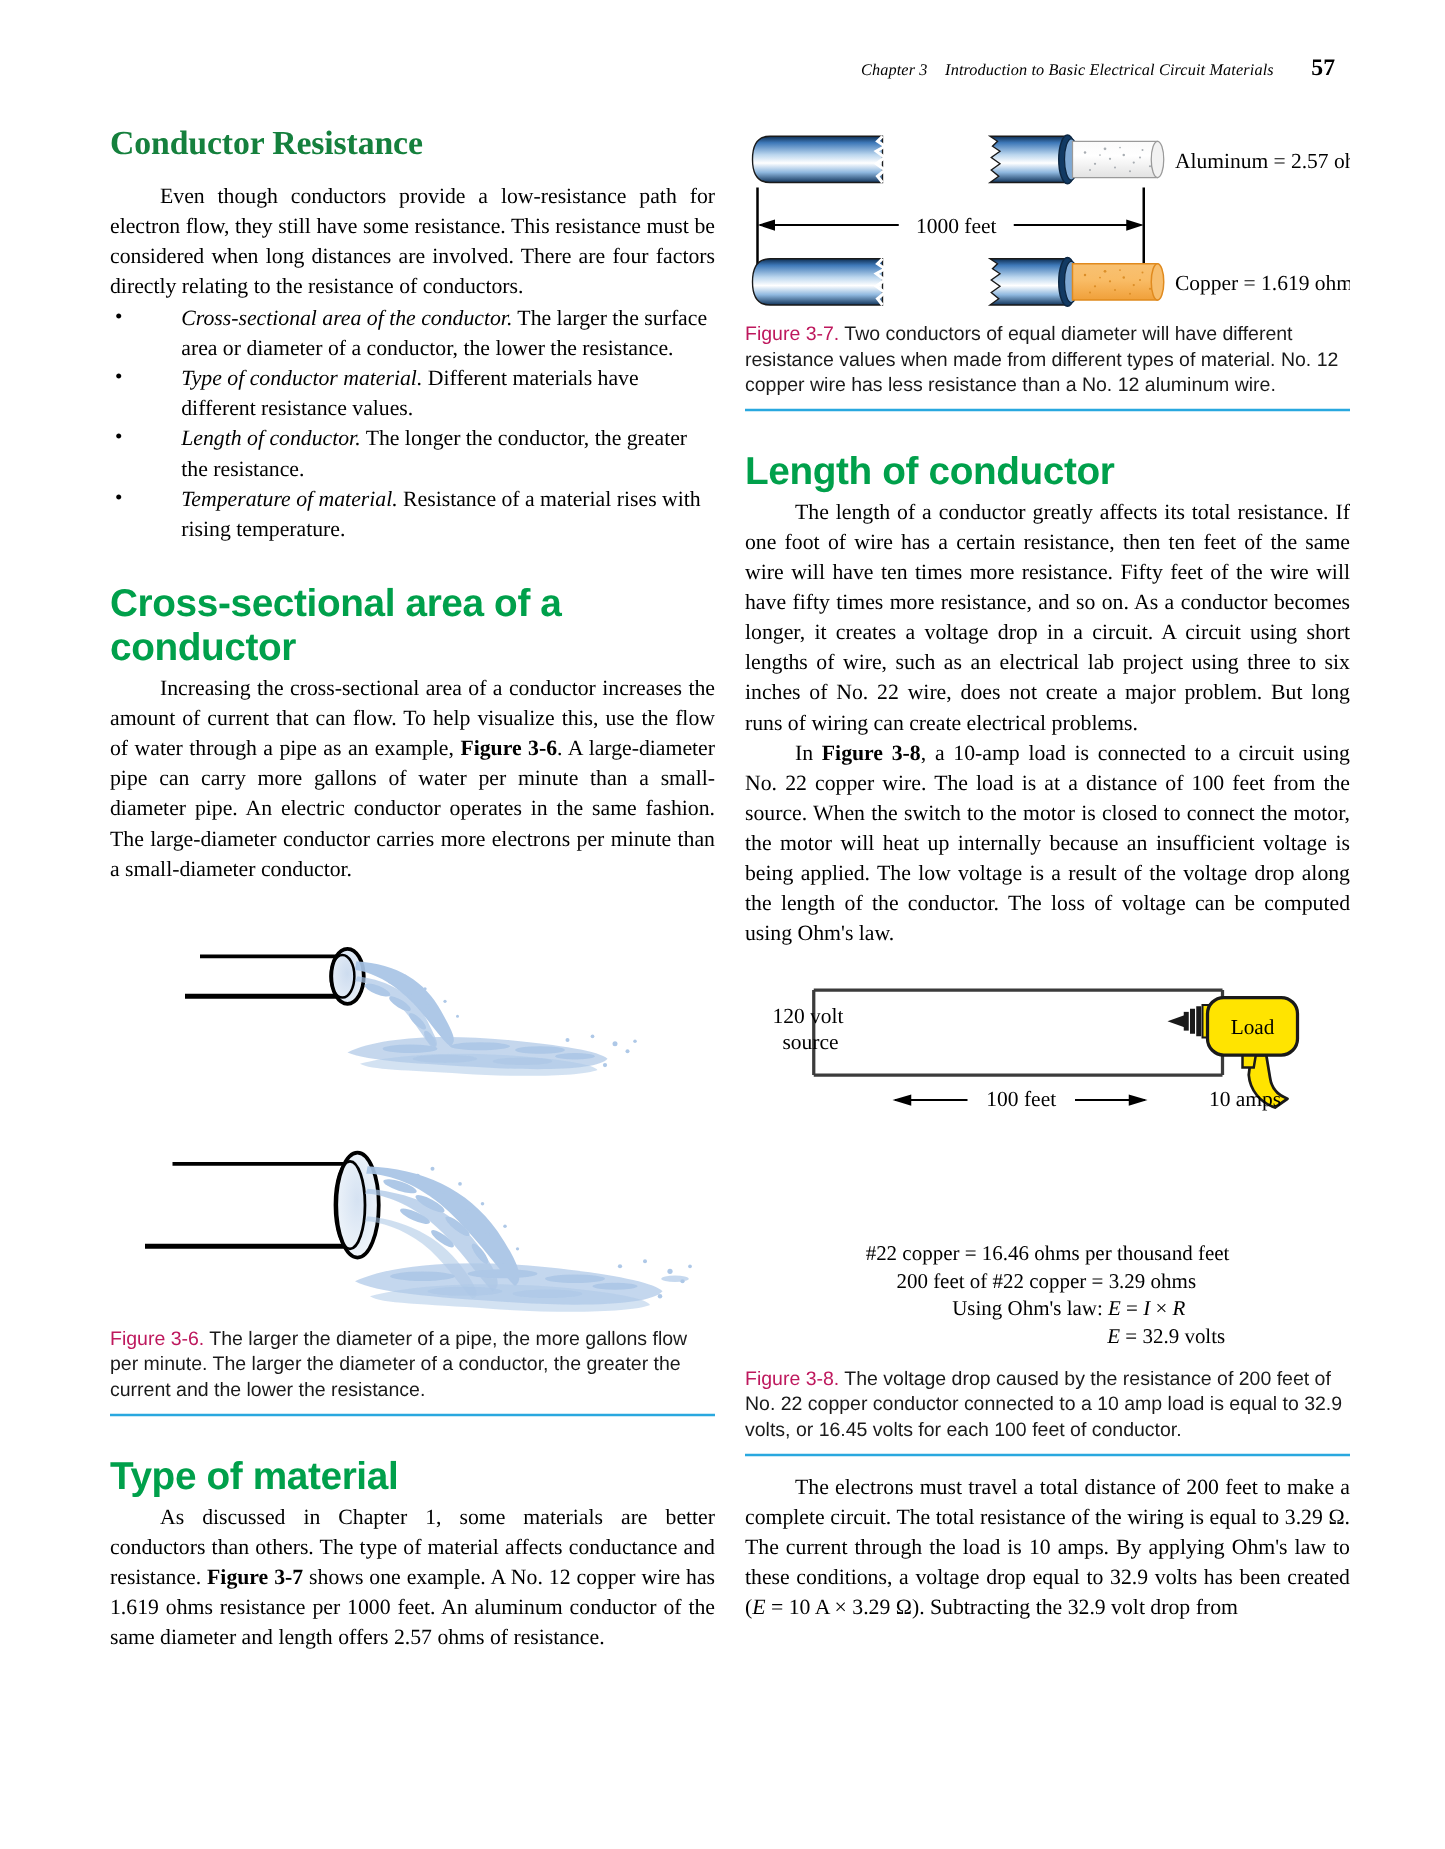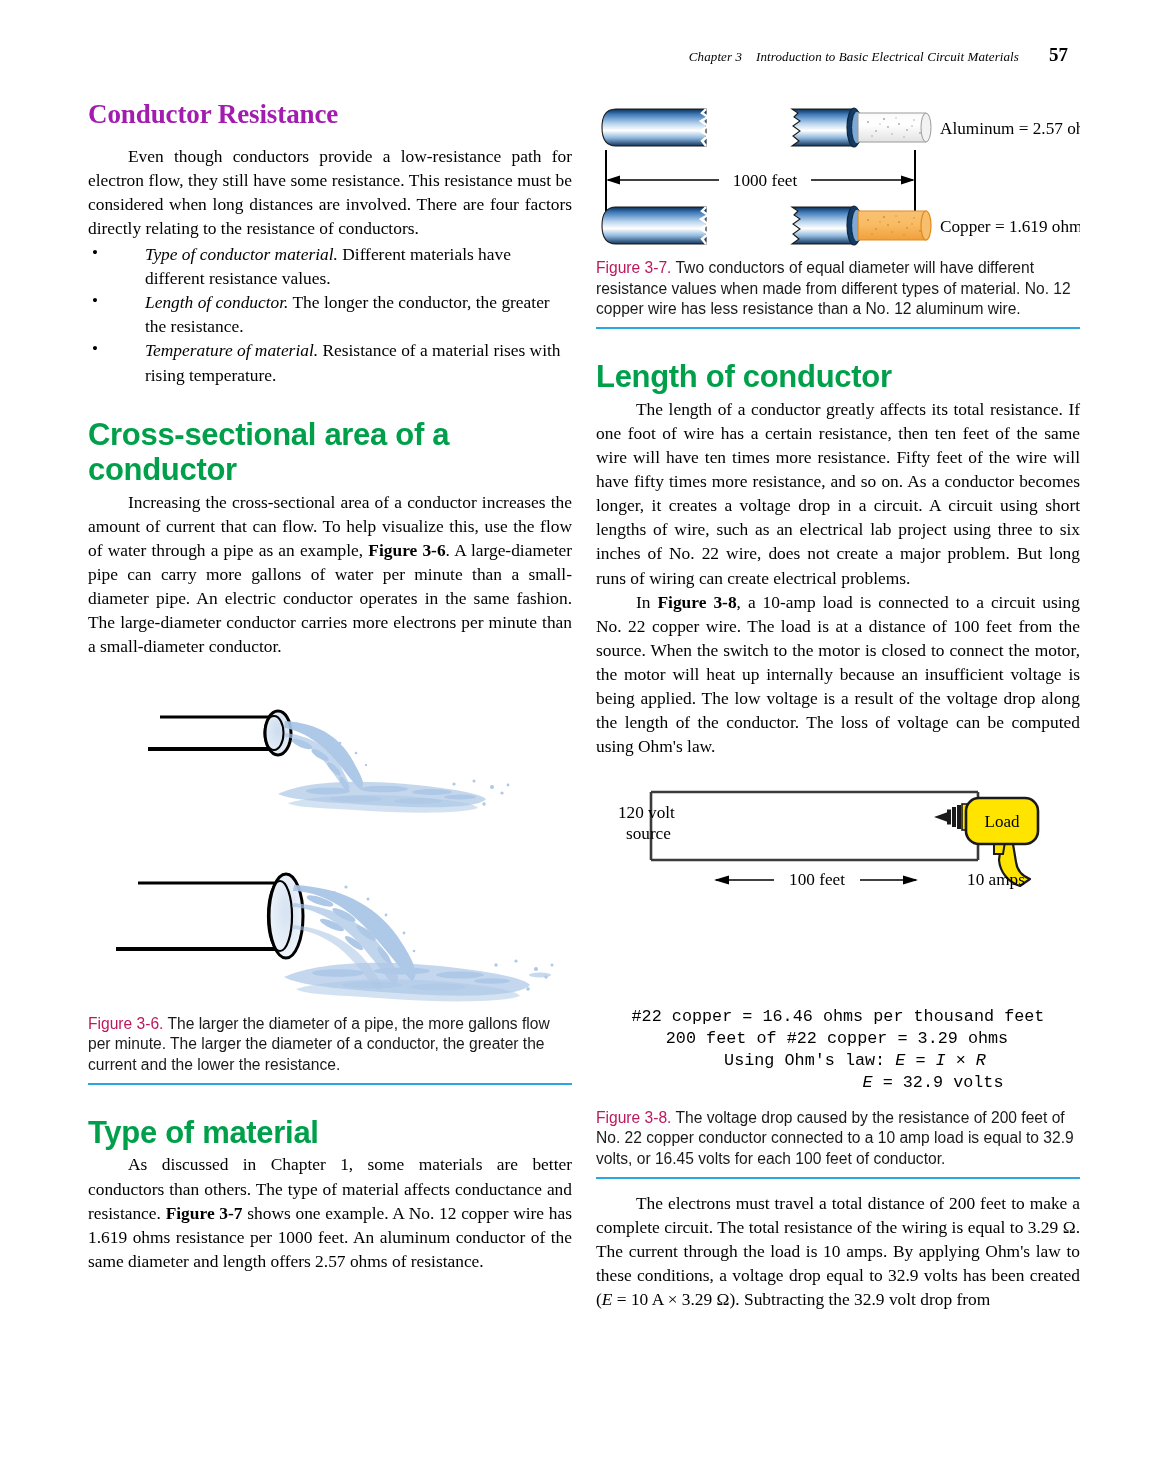--- a/index.html
+++ b/index.html
@@ -46,21 +46,21 @@
     width: 484px;
   }
   .col-left  { left: 88px; }
   .col-right { left: 596px; }
 
   
   h1.head-blue {
     font-family: "Liberation Serif", serif;
     font-weight: bold;
     font-size: 27px;
-    color: #a21caf;
+    color: #15803d;
     margin: 0 0 14px 0;
     letter-spacing: -0.1px;
     line-height: 1.1;
   }
   h2.head-green {
     font-family: "Liberation Sans", sans-serif;
     font-weight: bold;
     font-size: 31px;
     color: #00A04B;
     margin: 0 0 2px 0;
@@ -150,24 +150,24 @@
   .fig38 {
     position: relative;
     width: 484px;
     height: 200px;
     margin-top: 26px;
   }
 
   
   .calc {
     position: relative;
-    font-family: Liberation Mono, monospace;
+    font-family: Liberation Serif, serif;
     font-size: 16.8px;
     line-height: 1.30;
-    margin-top: 22px;
+    margin-top: 8px;
     margin-bottom: 14px;
   }
   .calc .l1 { text-align: center; }
   .calc .l2 { text-align: center; padding-right: 2px; }
   .calc .l3 { text-align: center; padding-left: 34px; }
   .calc .l4 { text-align: center; padding-left: 186px; }
   .calc .l5 { text-align: center; padding-left: 190px; }
   .it { font-style: italic; }
 
   .spacer-sm { height: 12px; }
@@ -182,20 +182,21 @@
   <div class="rh-page">57</div>
 </div>
 
 <div class="col col-left">
 
   <h1 class="head-blue">Conductor Resistance</h1>
 
   <p class="body">Even though conductors provide a low-resistance path for electron flow, they still have some resistance. This resistance must be considered when long distances are involved. There are four factors directly relating to the resistance of conductors.</p>
 
   <ul class="bullets">
+    <li><span class="bi">Cross-sectional area of the conductor.</span><span> The larger the surface area or diameter of a conductor, the lower the resistance.</span></li>
     <li><span class="bi">Type of conductor material.</span><span> Different materials have different resistance values.</span></li>
     <li><span class="bi">Length of conductor.</span><span> The longer the conductor, the greater the resistance.</span></li>
     <li><span class="bi">Temperature of material.</span><span> Resistance of a material rises with rising temperature.</span></li>
   </ul>
 
   <h2 class="head-green gap-top">Cross-sectional area of a conductor</h2>
 
   <p class="body"><span>Increasing the cross-sectional area of a conductor increases the amount of current that can flow. To help visualize this, use the flow of water through a pipe as an example, </span><span class="bold">Figure 3-6</span><span>. A large-diameter pipe can carry more gallons of water per minute than a small-diameter pipe. An electric conductor operates in the same fashion. The large-diameter conductor carries more electrons per minute than a small-diameter conductor.</span></p>
 
   <div class="fig36">

